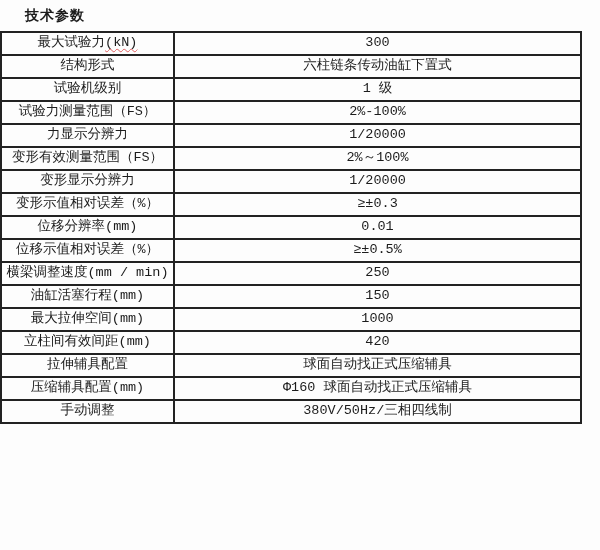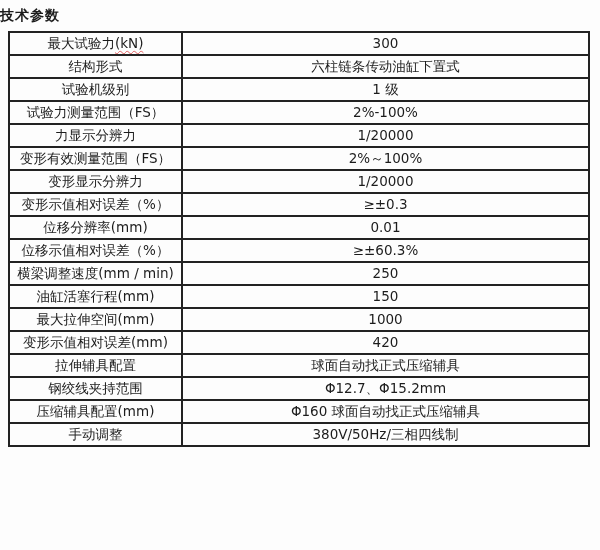--- a/index.html
+++ b/index.html
@@ -8,28 +8,29 @@
     width: 600px;
     height: 550px;
     background: #fdfdfd;
     font-family: "DejaVu Sans", "Liberation Sans", sans-serif;
     color: #1c1c1c;
     overflow: hidden;
   }
   .page-title {
     font-size: 14px;
     font-weight: bold;
-    padding: 7px 0 6px 0;
+    padding: 7px 0 6px 25px;
     letter-spacing: 1px;
   }
   table.spec-table {
     border-collapse: collapse;
-    margin-left: 8px;
+    margin-left: 0;
     width: 580px;
     table-layout: fixed;
+    font-family: Liberation Mono, monospace;
   }
   table.spec-table td {
     border: 2px solid #222222;
     font-size: 13.5px;
     text-align: center;
     vertical-align: middle;
     padding: 0 3px;
     height: 21px;
     line-height: 1.35;
     overflow: hidden;
@@ -85,45 +86,41 @@
       <tr>
         <td>变形示值相对误差（%）</td>
         <td>≥±0.3</td>
       </tr>
       <tr>
         <td>位移分辨率(mm)</td>
         <td>0.01</td>
       </tr>
       <tr>
         <td>位移示值相对误差（%）</td>
-        <td>≥±60.3%</td>
+        <td>≥±0.5%</td>
       </tr>
       <tr>
         <td>横梁调整速度(mm / min)</td>
         <td>250</td>
       </tr>
       <tr>
         <td>油缸活塞行程(mm)</td>
         <td>150</td>
       </tr>
       <tr>
         <td>最大拉伸空间(mm)</td>
         <td>1000</td>
       </tr>
       <tr>
-        <td>变形示值相对误差(mm)</td>
+        <td>立柱间有效间距(mm)</td>
         <td>420</td>
       </tr>
       <tr>
         <td>拉伸辅具配置</td>
         <td>球面自动找正式压缩辅具</td>
-      </tr>
-      <tr>
-        <td>钢绞线夹持范围</td>
-        <td>Φ12.7、Φ15.2mm</td>
       </tr>
       <tr>
         <td>压缩辅具配置(mm)</td>
         <td>Φ160 球面自动找正式压缩辅具</td>
       </tr>
       <tr>
         <td>手动调整</td>
         <td>380V/50Hz/三相四线制</td>
       </tr>
     </tbody>

